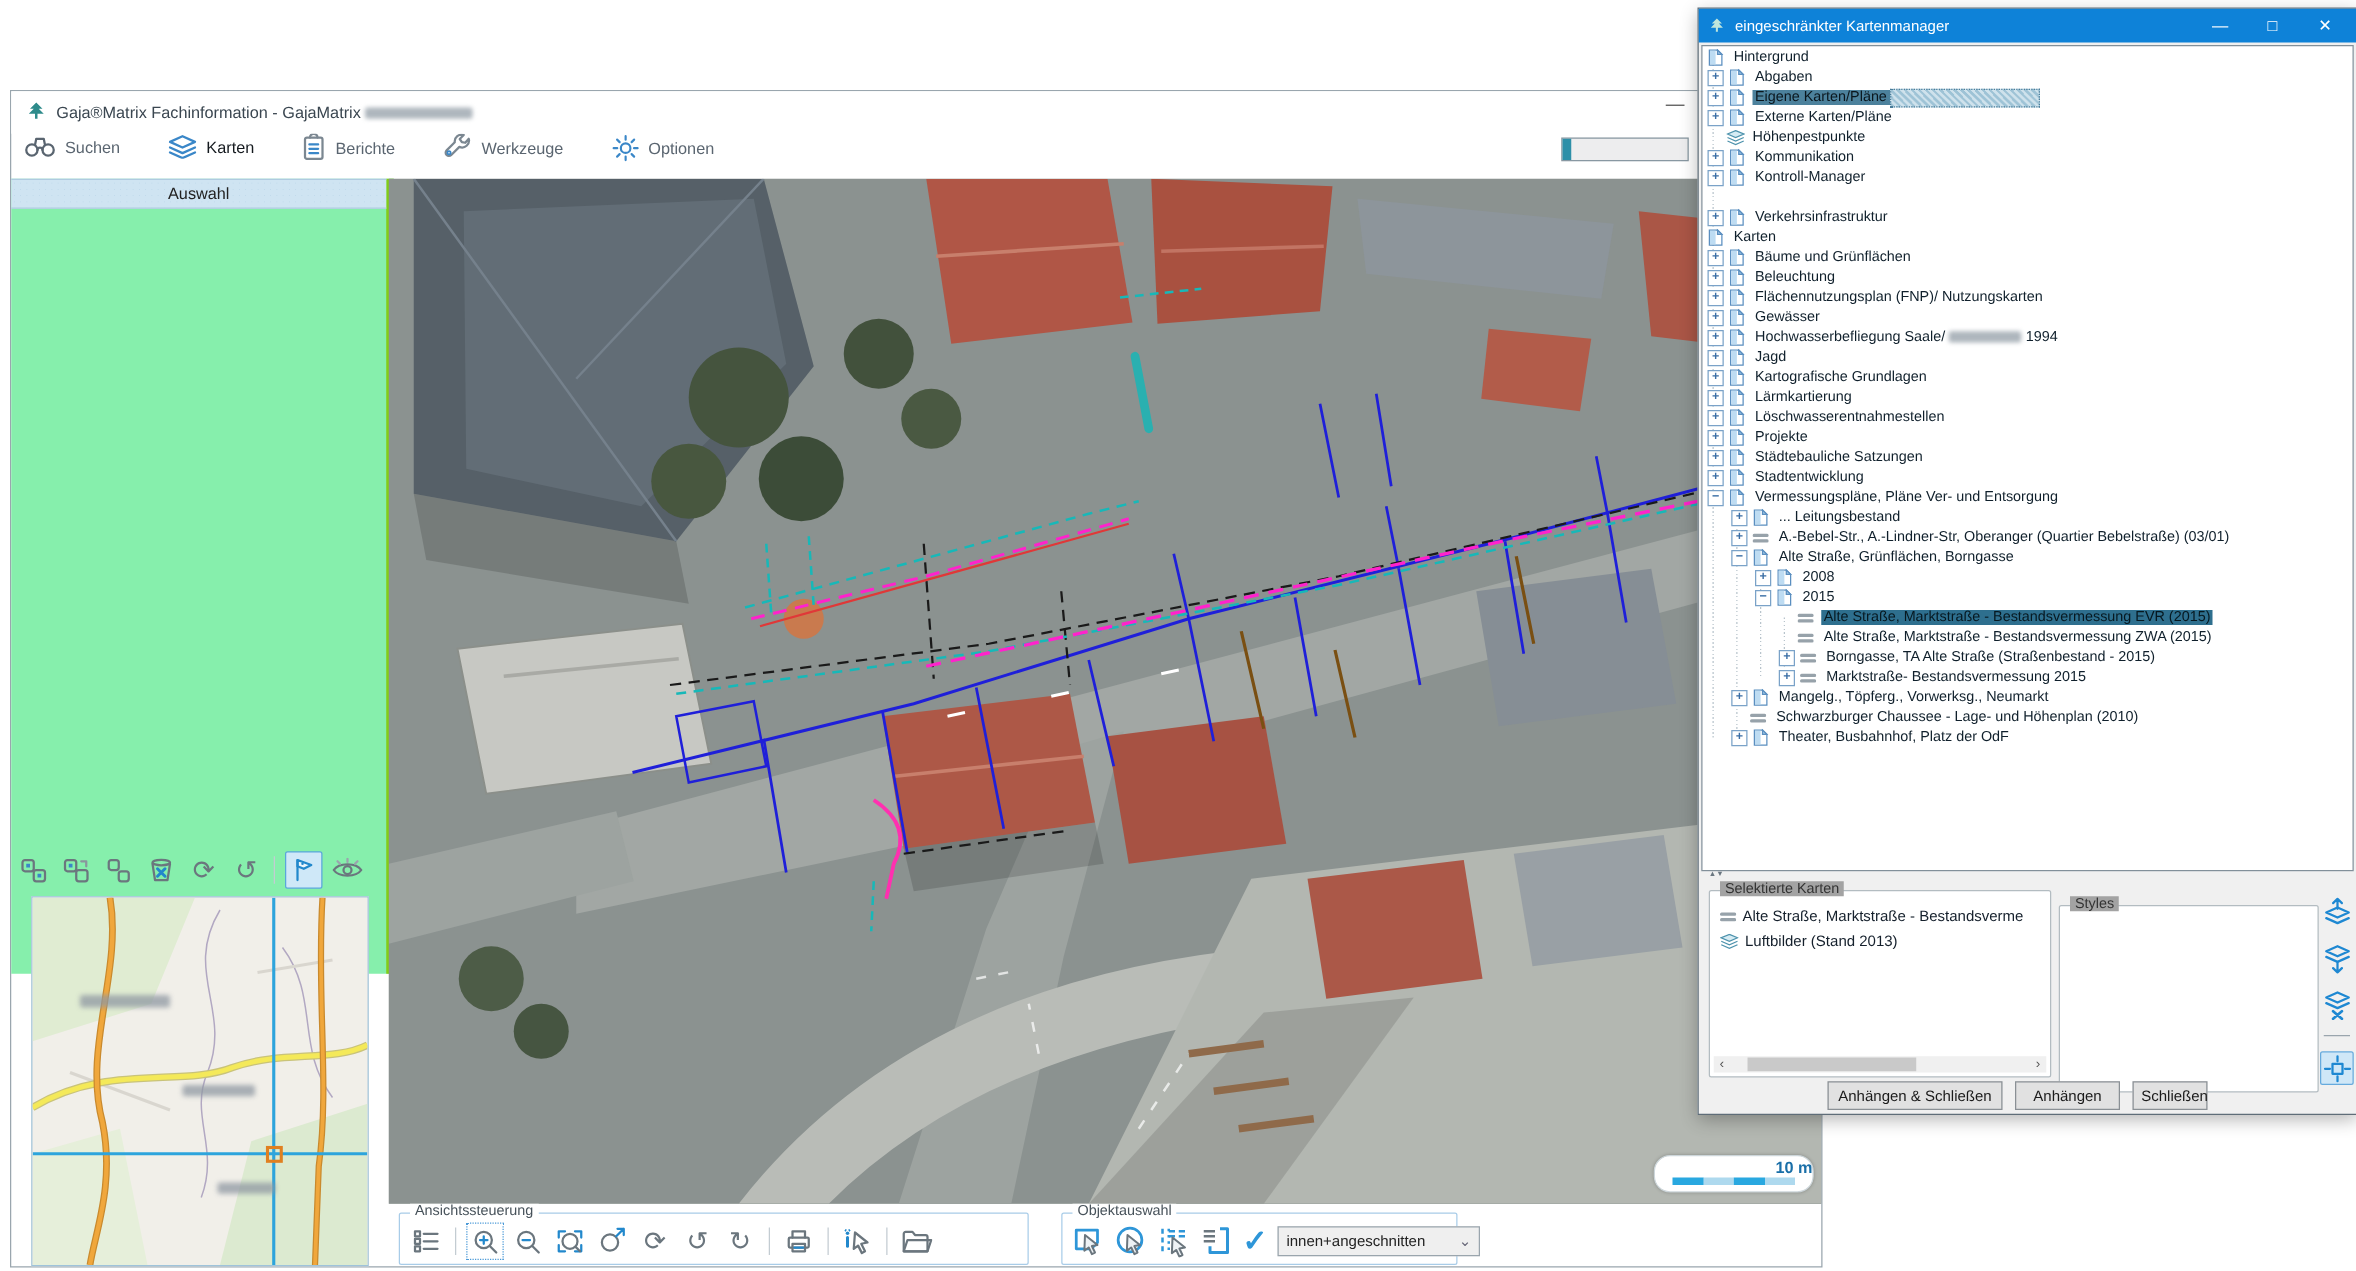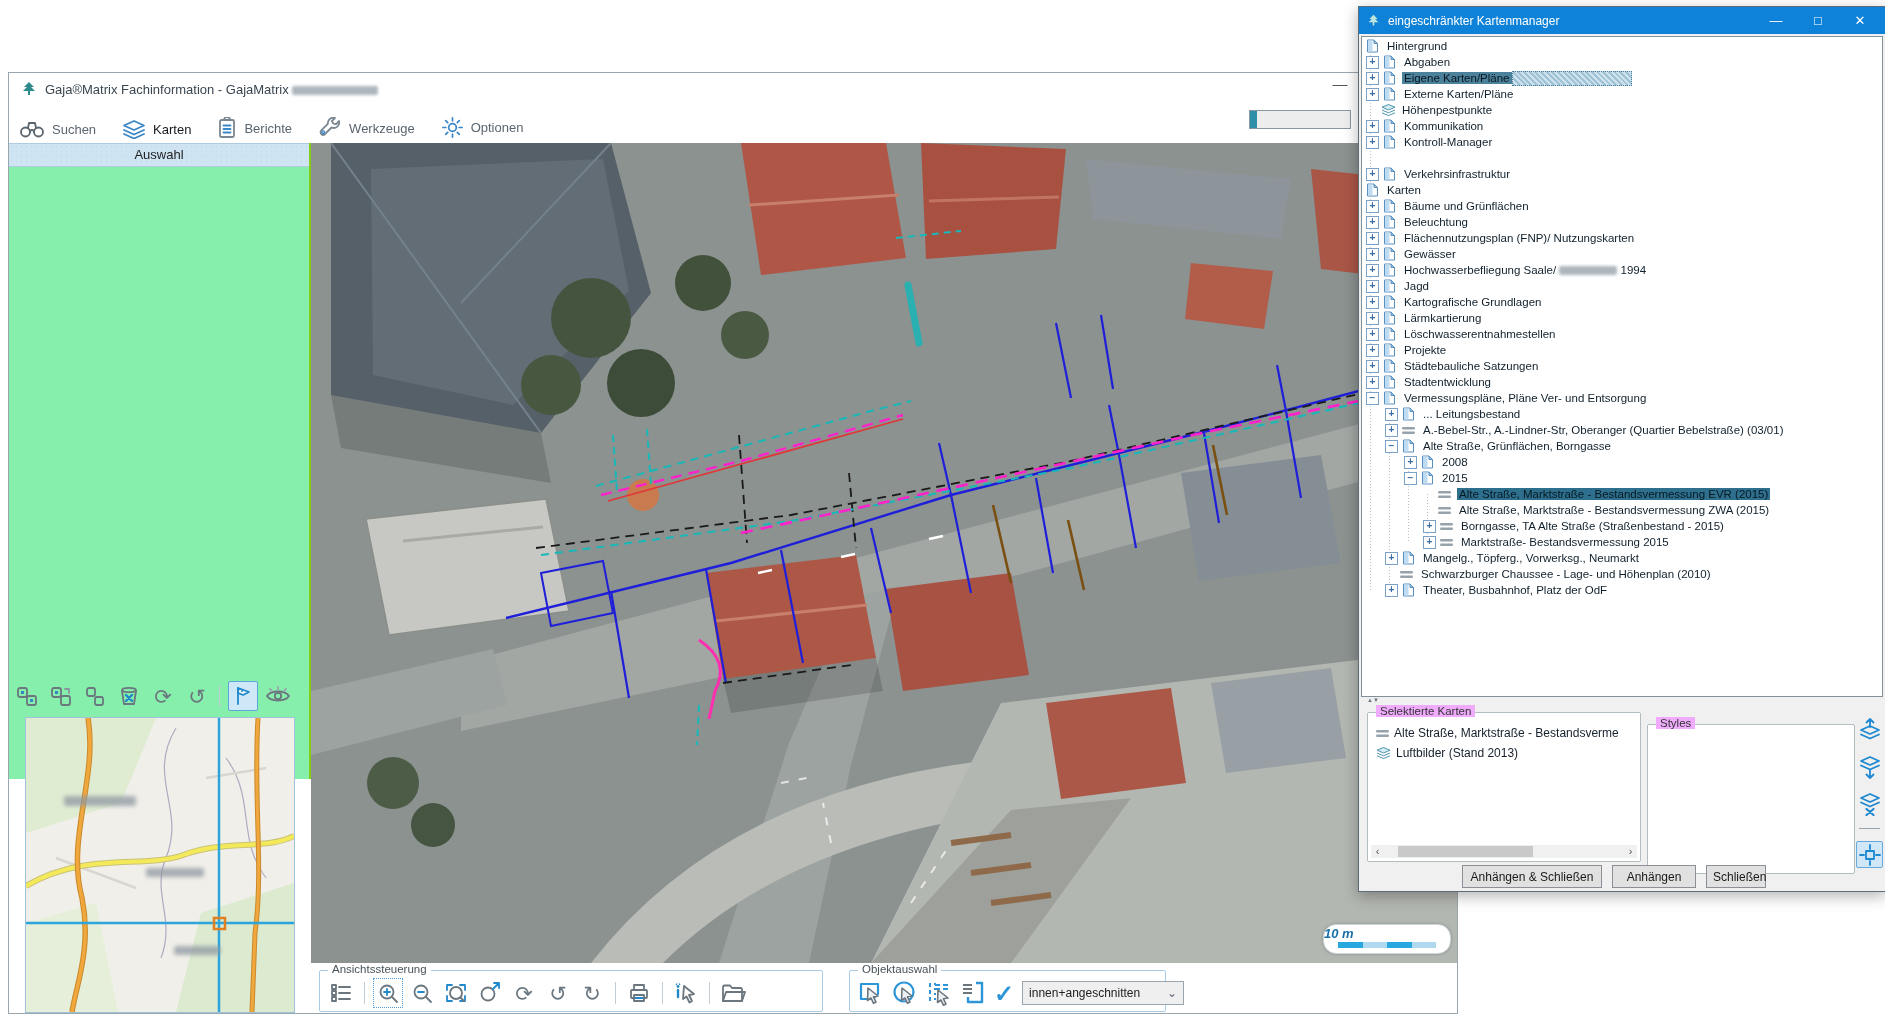--- a/index.html
+++ b/index.html
@@ -7,42 +7,42 @@
        font-family:"Liberation Sans",sans-serif;overflow:hidden;color:#1b2430;}
   .abs{position:absolute;}
   .redact{display:inline-block;height:9px;border-radius:2px;background:#aeb6bd;filter:blur(1.5px);vertical-align:middle;}
 
   
   #mainwin{left:8px;top:72px;width:1448px;height:940px;background:#fff;border:1px solid #9aa6ae;}
   #mw-titlebar{left:0;top:0;width:100%;height:34px;background:#fff;}
   #mw-title{left:36px;top:9px;font-size:13px;color:#3a4650;}
   #mw-appicon{left:12px;top:8px;}
   #mw-min{left:1316px;top:2px;width:30px;height:24px;text-align:center;color:#555;font-size:15px;}
-  #mw-toolbar{left:0;top:34px;width:1240px;height:32px;display:flex;align-items:flex-end;padding-left:10px;gap:26px;}
+  #mw-toolbar{left:0;top:34px;width:1240px;height:32px;display:flex;align-items:flex-start;padding-left:10px;gap:38px;}
   .tb-item{display:flex;align-items:center;gap:7px;font-size:13px;color:#5a6570;cursor:default;}
   .tb-item.active .tb-label{color:#14191e;}
   #mw-progress{left:1240px;top:37px;width:100px;height:17px;border:1px solid #8898a2;background:#ededee;}
   #mw-progress .cap{position:absolute;left:0;top:0;width:7px;height:100%;background:#2d8fa8;}
 
   
   #sidebar{left:0;top:70px;width:300px;height:636px;background:#86efac;border-right:6px solid #84cc16;}
   #sb-header{left:0;top:0;width:100%;height:22px;background:#cfe4f2;border-top:1px solid #aecbe0;
              border-bottom:1px solid #aecbe0;text-align:center;font-size:13px;color:#222;line-height:22px;
              background-image:radial-gradient(#bcd7ea 12%,transparent 13%);background-size:5px 5px;}
   #sb-tools{left:4px;top:536px;height:34px;display:flex;align-items:center;gap:6px;}
   .sbtool{width:28px;height:28px;display:flex;align-items:center;justify-content:center;color:#6b767e;}
   .sbtool.active{background:#cfe8f8;border:1px solid #5aa6dc;border-radius:2px;}
   .vsep{width:1px;height:22px;background:#c3ccd2;margin:0 2px;}
   #minimap{left:16px;top:574px;width:268px;height:294px;border:1px solid #9fc3da;overflow:hidden;background:#f1efe9;}
   .mm-blur{position:absolute;background:#8f98a2;filter:blur(2.2px);border-radius:2px;opacity:.75;}
 
   
   #mapview{left:302px;top:70px;width:1146px;height:820px;overflow:hidden;background:#8b9290;}
   #scalepill{left:1314px;top:851px;width:126px;height:28px;background:#fff;border:1px solid #cdd6da;
-             border-radius:13px;box-shadow:0 0 3px rgba(0,0,0,.25);text-align:left;font-style:italic;}
+             border-radius:13px;box-shadow:0 0 3px rgba(0,0,0,.25);text-align:right;}
   #scalepill .lbl{font-size:13px;font-weight:bold;color:#1a6fa8;line-height:17px;}
   #scalebar{display:flex;height:6px;margin:0 14px;}
   #scalebar div{flex:1;}
 
   
   .groupbox{position:absolute;border:1px solid #a8cce8;border-radius:2px;background:#fff;}
   .groupbox>.gb-label{position:absolute;top:-8px;left:8px;background:#fff;padding:0 4px;font-size:11.5px;color:#47525a;}
   #gb-view{left:310px;top:897px;width:502px;height:40px;}
   #gb-object{left:817px;top:897px;width:315px;height:40px;margin-left:23px;}
   .tools-row{display:flex;align-items:center;height:100%;padding:2px 6px 0 8px;gap:8px;color:#6b767e;}
@@ -66,21 +66,21 @@
   .expspace{width:15px;flex:none;}
   .ticon{width:15px;height:14px;margin-right:4px;flex:none;display:flex;align-items:center;}
   .tlabel{padding:0 2px;}
   .trow.sel .tlabel{background:#2e6f8e;color:#061820;}
   .hsel{background:#4c819c;color:#0a161d;}
   .hatchtail{display:inline-block;width:118px;height:13px;margin-left:0;
      background:repeating-linear-gradient(45deg,#9ec3d6 0 2px,#cfe2ec 2px 4px);border:1px dotted #4a7d9a;}
   .guide{position:absolute;width:1px;background-image:repeating-linear-gradient(to bottom,#b8c4cc 0 1px,transparent 1px 3px);}
   #splitter{left:2px;top:690px;width:520px;height:7px;font-size:6px;color:#6a7680;line-height:7px;padding-left:6px;}
   #gb-selmaps{left:8px;top:705px;width:272px;height:148px;border-color:#b3bcc1;}
-  #gb-selmaps>.gb-label,#gb-styles>.gb-label{background:#f0abfc;color:#333;}
+  #gb-selmaps>.gb-label,#gb-styles>.gb-label{background:#a3a3a3;color:#333;}
   #gb-styles{left:288px;top:705px;width:206px;height:148px;border-color:#b3bcc1;margin-top:12px;}
   .selmap-item{display:flex;align-items:center;gap:5px;font-size:12px;color:#15202c;height:20px;padding-left:8px;}
   #sm-scroll{position:absolute;left:3px;bottom:3px;right:3px;height:13px;background:#f0f0f0;display:flex;align-items:center;}
   #sm-scroll .arr{width:13px;text-align:center;font-size:11px;color:#555;line-height:13px;}
   #sm-track{flex:1;height:13px;position:relative;}
   #sm-thumb{position:absolute;left:6%;width:56%;top:1px;height:11px;background:#c9c9c9;}
   #layer-strip{left:497px;top:710px;width:27px;display:flex;flex-direction:column;align-items:center;gap:12px;}
   .lstool{width:25px;height:25px;display:flex;align-items:center;justify-content:center;color:#1e88d2;}
   .lstool.active{background:#cfe7f7;border:1px solid #66aadd;border-radius:2px;}
   .hsep{width:21px;height:1px;background:#9aa5ad;}

